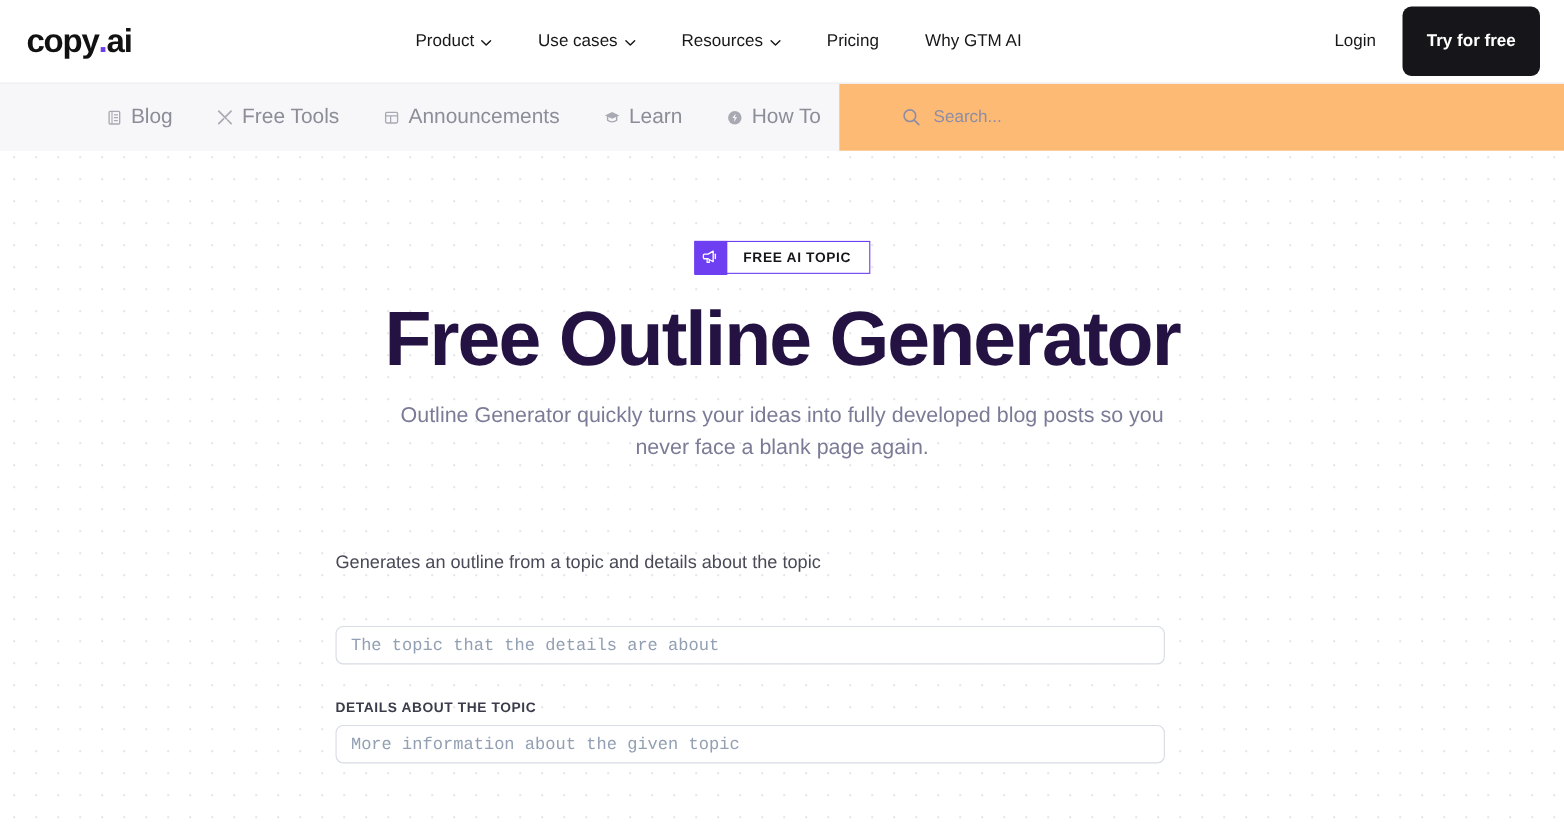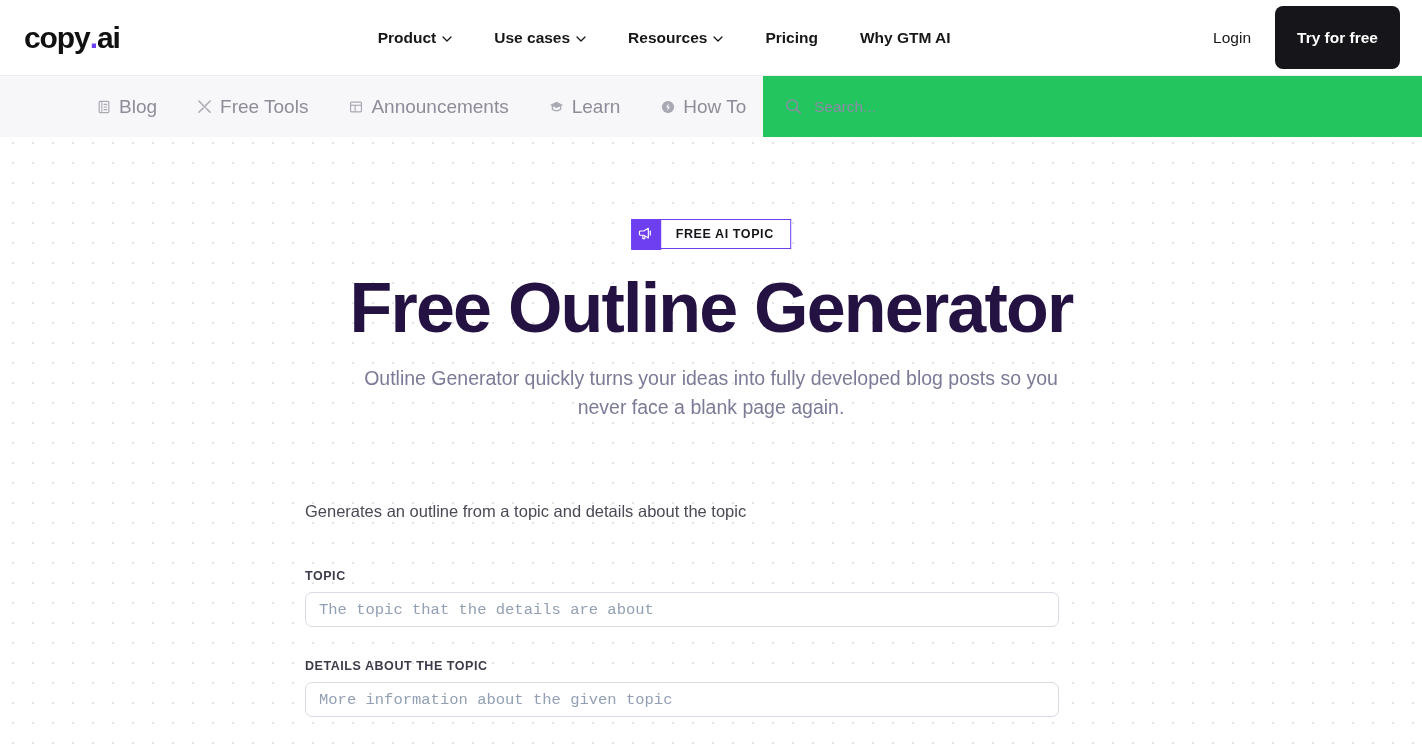--- a/index.html
+++ b/index.html
@@ -40,21 +40,20 @@
     cursor: pointer;
     user-select: none;
   }
   .logo .dot { color: #6d3ff0; }
 
   .mainnav {
     display: flex;
     align-items: center;
     gap: 0px;
     margin-left: 237px;
-    font-weight: bold;
   }
 
   .navitem {
     display: flex;
     align-items: center;
     gap: 6px;
     font-size: 15.5px;
     color: #17171a;
     padding: 8px 21px;
     cursor: pointer;
@@ -131,26 +130,27 @@
     display: inline-flex;
     align-items: center;
     justify-content: center;
     color: #a9a9b4;
     flex: 0 0 auto;
   }
   .subicon svg { display: block; }
 
   .subnav-right {
     flex: 1;
-    background: #22c55e;
+    background: #fdba74;
     display: flex;
     align-items: center;
     padding-left: 22px;
     gap: 12px;
     cursor: text;
+    justify-content: flex-end;
   }
   .search-icon { color: #8d8da6; display: flex; }
   .search-input {
     background: transparent;
     border: none;
     outline: none;
     font-family: inherit;
     font-size: 15.5px;
     color: #3b3b52;
     width: 90%;
@@ -419,21 +419,20 @@
 
   <h1 class="hero-title">Free Outline Generator</h1>
 
   <p class="hero-sub">Outline Generator quickly turns your ideas into fully developed blog posts so you never face a blank page again.</p>
 
   <section class="form-wrap">
 
     <p class="form-desc">Generates an outline from a topic and details about the topic</p>
 
     <div class="field">
-      <div class="field-label">TOPIC</div>
       <input class="field-input" type="text" placeholder="The topic that the details are about" style="">
     </div>
 
     <div class="field">
       <div class="field-label">DETAILS ABOUT THE TOPIC</div>
       <input class="field-input" type="text" placeholder="More information about the given topic" style="">
     </div>
 
   </section>
 

